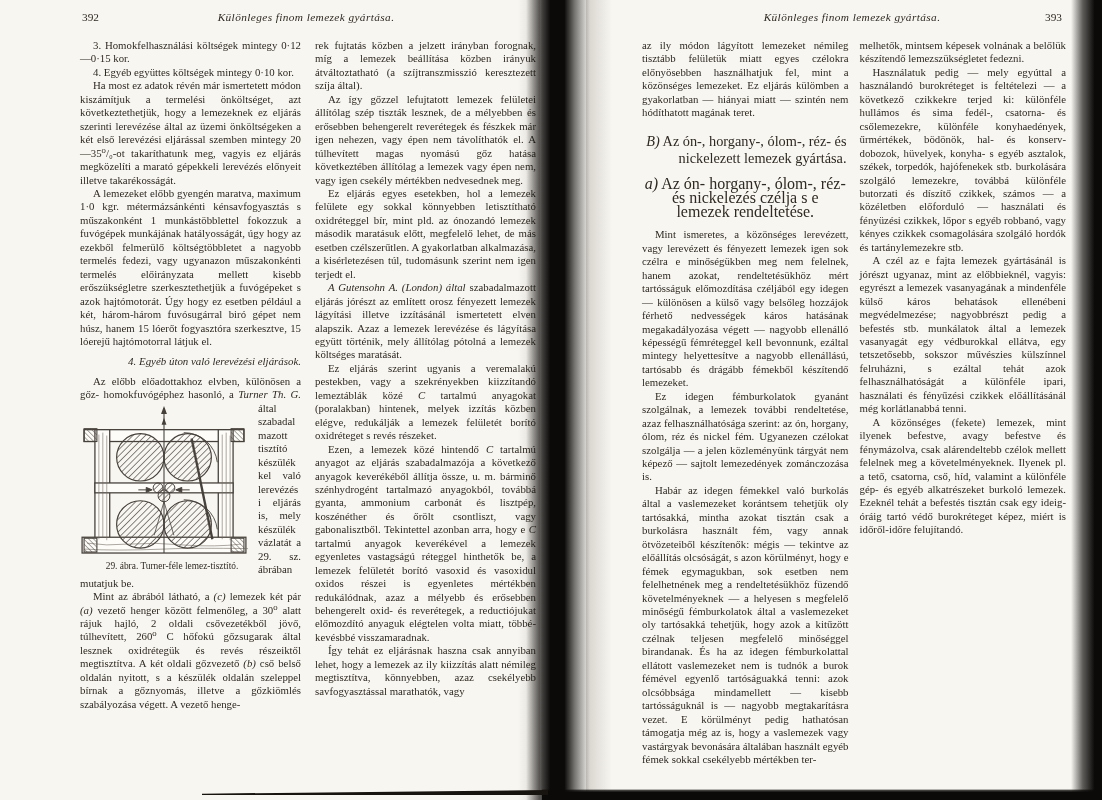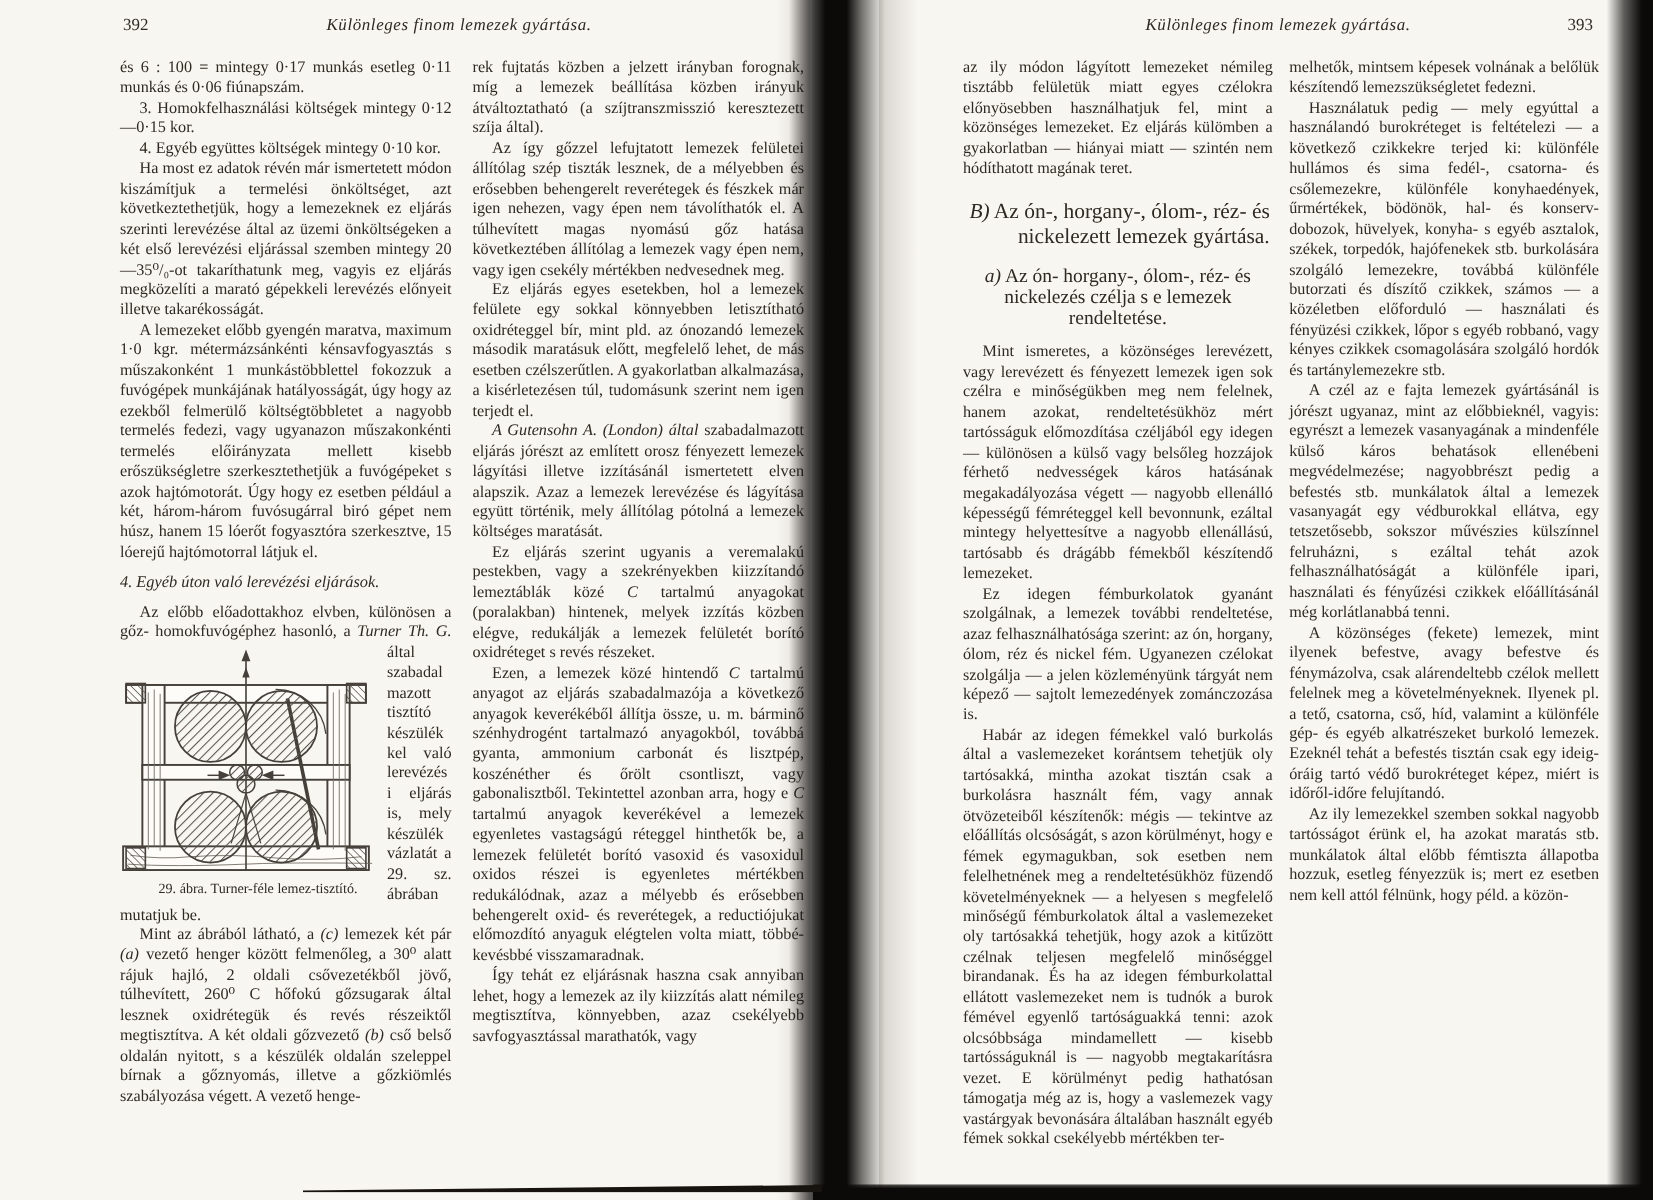--- a/index.html
+++ b/index.html
@@ -29,25 +29,25 @@
   #page-392 .cols { gap:14px; padding:0 4px 0 36px; }
   #page-393 .cols { gap:11px; padding:0 6px 0 12px; }
   .col { width:243px; text-align:justify; font-size:10.8px; line-height:13.45px;
          hyphens:auto; overflow-wrap:break-word; }
   #page-393 .col { width:236px; }
 
   p { margin:0; text-indent:13px; }
   p.cont { text-indent:0; }
   i { font-style:italic; }
 
-  .sec-heading { font-style:italic; font-weight:normal; text-align:left;
+  .sec-heading { font-style:italic; font-weight:normal; text-align:right;
     font-size:10.9px; margin:7px 0 6px; }
   .b-heading { font-weight:normal; font-size:14.3px; line-height:17.5px;
     text-align:right; margin:13px 2px 9px; }
-  .a-heading { font-weight:normal; font-size:13px; line-height:14.2px;
+  .a-heading { font-weight:normal; font-size:16px; line-height:14.2px;
     text-align:center; margin:0 2px 9px; }
 
   .figure { float:left; width:171px; margin:3px 7px 1px 0; }
   .figure svg { display:block; width:168px; height:150px; }
   .fig-caption { display:block; text-align:center; font-size:9.4px; line-height:11.6px;
     margin-top:6px; }
 
   .gutter-shadow, .right-shadow, .bottom-band, .bottom-wedge {
     position:absolute; pointer-events:none; }
   .gutter-shadow { left:526px; top:0; width:64px; height:800px;
@@ -64,21 +64,20 @@
 </head>
 <body>
 
 <section class="page" id="page-392">
   <header class="page-header">
     <span class="page-num">392</span>
     <span class="running-title">Különleges finom lemezek gyártása.</span>
   </header>
   <div class="cols">
     <div class="col">
-      <p class="cont">és 6 : 100 = mintegy 0·17 munkás esetleg 0·11 munkás és 0·06 fiúnapszám.</p>
       <p>3. Homokfelhasználási költségek mintegy 0·12—0·15 kor.</p>
       <p>4. Egyéb együttes költségek mintegy 0·10 kor.</p>
       <p>Ha most ez adatok révén már ismertetett módon kiszámítjuk a termelési önköltséget, azt következtethetjük, hogy a lemezeknek ez eljárás szerinti lerevézése által az üzemi önköltségeken a két első lerevézési eljárással szemben mintegy 20—35⁰/₀-ot takaríthatunk meg, vagyis ez eljárás megközelíti a marató gépekkeli lerevézés előnyeit illetve takarékosságát.</p>
       <p>A lemezeket előbb gyengén maratva, maximum 1·0 kgr. métermázsánkénti kénsavfogyasztás s műszakonként 1 munkástöbblettel fokozzuk a fuvógépek munkájának hatályosságát, úgy hogy az ezekből felmerülő költségtöbbletet a nagyobb termelés fedezi, vagy ugyanazon műszakonkénti termelés előirányzata mellett kisebb erőszükségletre szerkesztethetjük a fuvógépeket s azok hajtómotorát. Úgy hogy ez esetben például a két, három-három fuvósugárral biró gépet nem húsz, hanem 15 lóerőt fogyasztóra szerkesztve, 15 lóerejű hajtómotorral látjuk el.</p>
       <h4 class="sec-heading">4. Egyéb úton való lerevézési eljárások.</h4>
       <p><span>Az előbb előadottakhoz elvben, különösen a gőz- homokfuvógéphez hasonló, a </span><i>Turner Th. G.</i><span class="figure">
             <svg viewBox="0 0 168 152" xmlns="http://www.w3.org/2000/svg">
           <defs>
             <pattern id="hA" patternUnits="userSpaceOnUse" width="4.5" height="4.5" patternTransform="rotate(45)">
               <line x1="0" y1="0" x2="0" y2="4.5" stroke="#56504a" stroke-width="1.4"></line>
@@ -165,21 +164,20 @@
       <h3 class="a-heading"><i>a)</i><span> Az ón- horgany-, ólom-, réz- és nickelezés czélja s e lemezek rendeltetése.</span></h3>
       <p>Mint ismeretes, a közönséges lerevézett, vagy lerevézett és fényezett lemezek igen sok czélra e minőségükben meg nem felelnek, hanem azokat, rendeltetésükhöz mért tartósságuk előmozdítása czéljából egy idegen — különösen a külső vagy belsőleg hozzájok férhető nedvességek káros hatásának megakadályozása végett — nagyobb ellenálló képességű fémréteggel kell bevonnunk, ezáltal mintegy helyettesítve a nagyobb ellenállású, tartósabb és drágább fémekből készítendő lemezeket.</p>
       <p>Ez idegen fémburkolatok gyanánt szolgálnak, a lemezek további rendeltetése, azaz felhasználhatósága szerint: az ón, horgany, ólom, réz és nickel fém. Ugyanezen czélokat szolgálja — a jelen közleményünk tárgyát nem képező — sajtolt lemezedények zománczozása is.</p>
       <p>Habár az idegen fémekkel való burkolás által a vaslemezeket korántsem tehetjük oly tartósakká, mintha azokat tisztán csak a burkolásra használt fém, vagy annak ötvözeteiből készítenők: mégis — tekintve az előállítás olcsóságát, s azon körülményt, hogy e fémek egymagukban, sok esetben nem felelhetnének meg a rendeltetésükhöz füzendő követelményeknek — a helyesen s megfelelő minőségű fémburkolatok által a vaslemezeket oly tartósakká tehetjük, hogy azok a kitűzött czélnak teljesen megfelelő minőséggel birandanak. És ha az idegen fémburkolattal ellátott vaslemezeket nem is tudnók a burok fémével egyenlő tartóságuakká tenni: azok olcsóbbsága mindamellett — kisebb tartósságuknál is — nagyobb megtakarításra vezet. E körülményt pedig hathatósan támogatja még az is, hogy a vaslemezek vagy vastárgyak bevonására általában használt egyéb fémek sokkal csekélyebb mértékben ter-</p>
     </div>
     <div class="col">
       <p class="cont">melhetők, mintsem képesek volnának a belőlük készítendő lemezszükségletet fedezni.</p>
       <p>Használatuk pedig — mely egyúttal a használandó burokréteget is feltételezi — a következő czikkekre terjed ki: különféle hullámos és sima fedél-, csatorna- és csőlemezekre, különféle konyhaedények, űrmértékek, bödönök, hal- és konserv-dobozok, hüvelyek, konyha- s egyéb asztalok, székek, torpedók, hajófenekek stb. burkolására szolgáló lemezekre, továbbá különféle butorzati és díszítő czikkek, számos — a közéletben előforduló — használati és fényüzési czikkek, lőpor s egyéb robbanó, vagy kényes czikkek csomagolására szolgáló hordók és tartánylemezekre stb.</p>
       <p>A czél az e fajta lemezek gyártásánál is jórészt ugyanaz, mint az előbbieknél, vagyis: egyrészt a lemezek vasanyagának a mindenféle külső káros behatások ellenébeni megvédelmezése; nagyobbrészt pedig a befestés stb. munkálatok által a lemezek vasanyagát egy védburokkal ellátva, egy tetszetősebb, sokszor művészies külszínnel felruházni, s ezáltal tehát azok felhasználhatóságát a különféle ipari, használati és fényűzési czikkek előállításánál még korlátlanabbá tenni.</p>
       <p>A közönséges (fekete) lemezek, mint ilyenek befestve, avagy befestve és fénymázolva, csak alárendeltebb czélok mellett felelnek meg a követelményeknek. Ilyenek pl. a tető, csatorna, cső, híd, valamint a különféle gép- és egyéb alkatrészeket burkoló lemezek. Ezeknél tehát a befestés tisztán csak egy ideig-óráig tartó védő burokréteget képez, miért is időről-időre felujítandó.</p>
-      <p>Az ily lemezekkel szemben sokkal nagyobb tartósságot érünk el, ha azokat maratás stb. munkálatok által előbb fémtiszta állapotba hozzuk, esetleg fényezzük is; mert ez esetben nem kell attól félnünk, hogy péld. a közön-</p>
     </div>
   </div>
 </section>
 
 <div class="gutter-shadow"></div>
 <div class="right-shadow"></div>
 <div class="bottom-band"></div>
 <div class="bottom-wedge"></div>
 
 </body></html>

